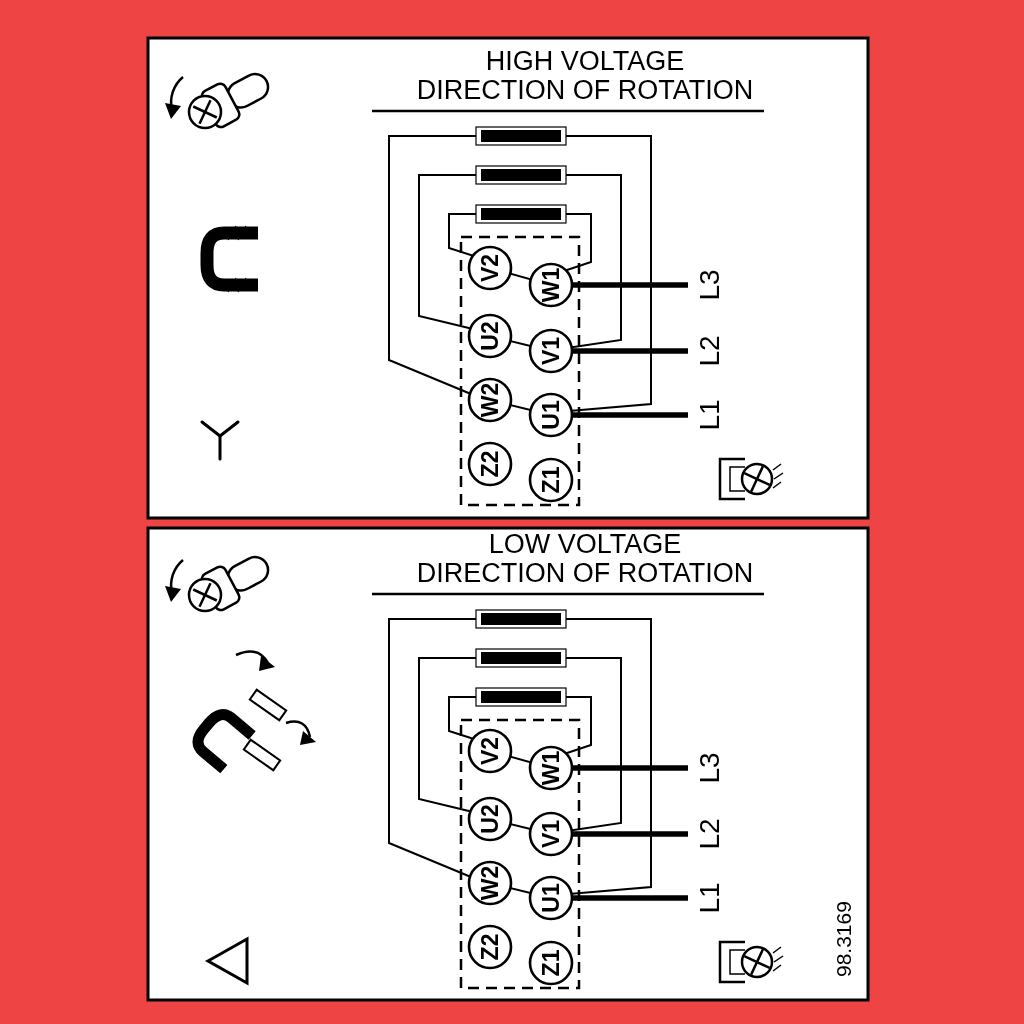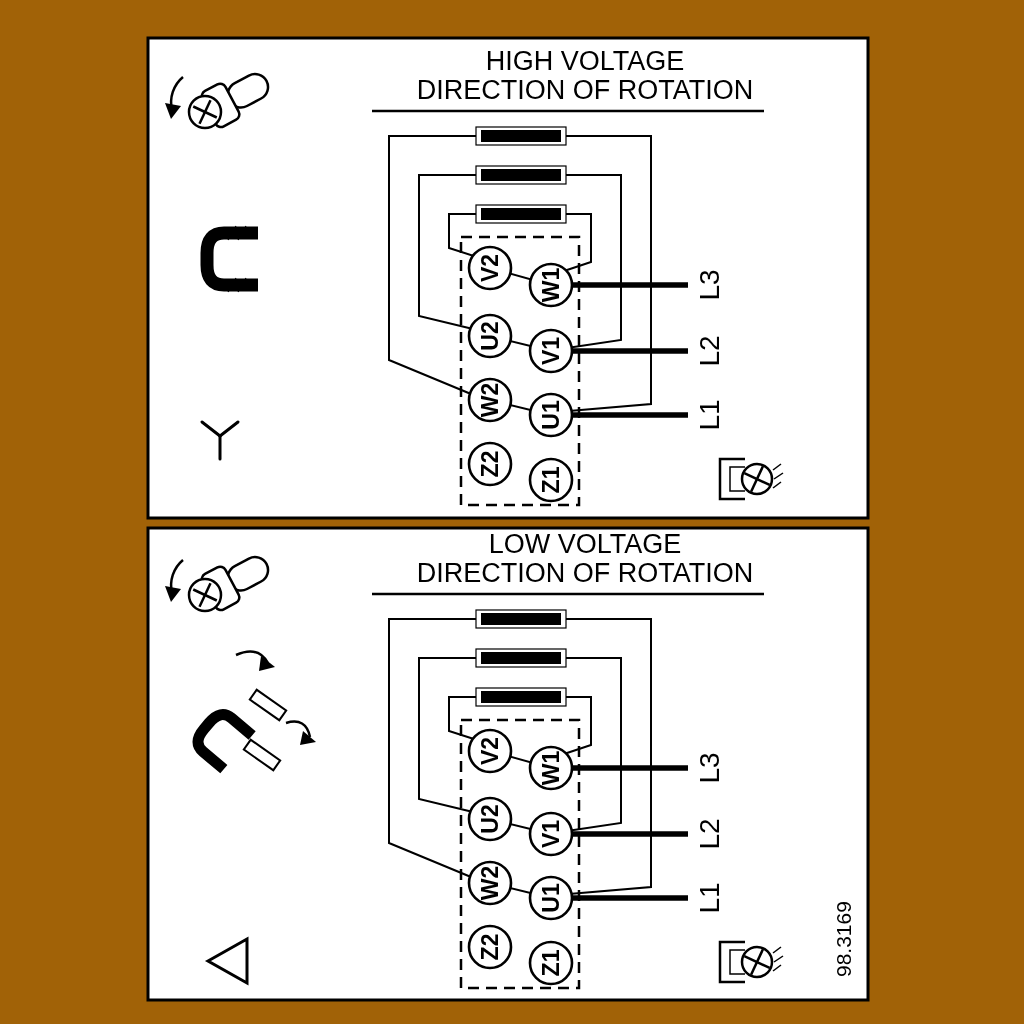--- a/index.html
+++ b/index.html
@@ -1,16 +1,16 @@
 <!DOCTYPE html>
 <html><head>
 <meta charset="utf-8">
 <style>
   html,body{margin:0;padding:0;background:#ffffff;}
-  .stage{width:1024px;height:1024px;position:relative;background:#a16207;}
+  .stage{width:1024px;height:1024px;position:relative;background:#ef4444;}
   svg{display:block;}
   text{font-family:"Liberation Sans","DejaVu Sans",sans-serif;fill:#000;}
   .title{font-size:27px;text-anchor:middle;}
   .tlabel{font-size:23px;text-anchor:middle;font-weight:bold;}
   .llabel{font-size:28px;text-anchor:middle;}
   .fig{font-size:21px;}
   .border{fill:#ffffff;stroke:#000;stroke-width:3;}
   .t12{stroke:#000;stroke-width:1.2;fill:none;}
   .t15{stroke:#000;stroke-width:1.5;fill:none;}
   .t2{stroke:#000;stroke-width:2;fill:none;}

